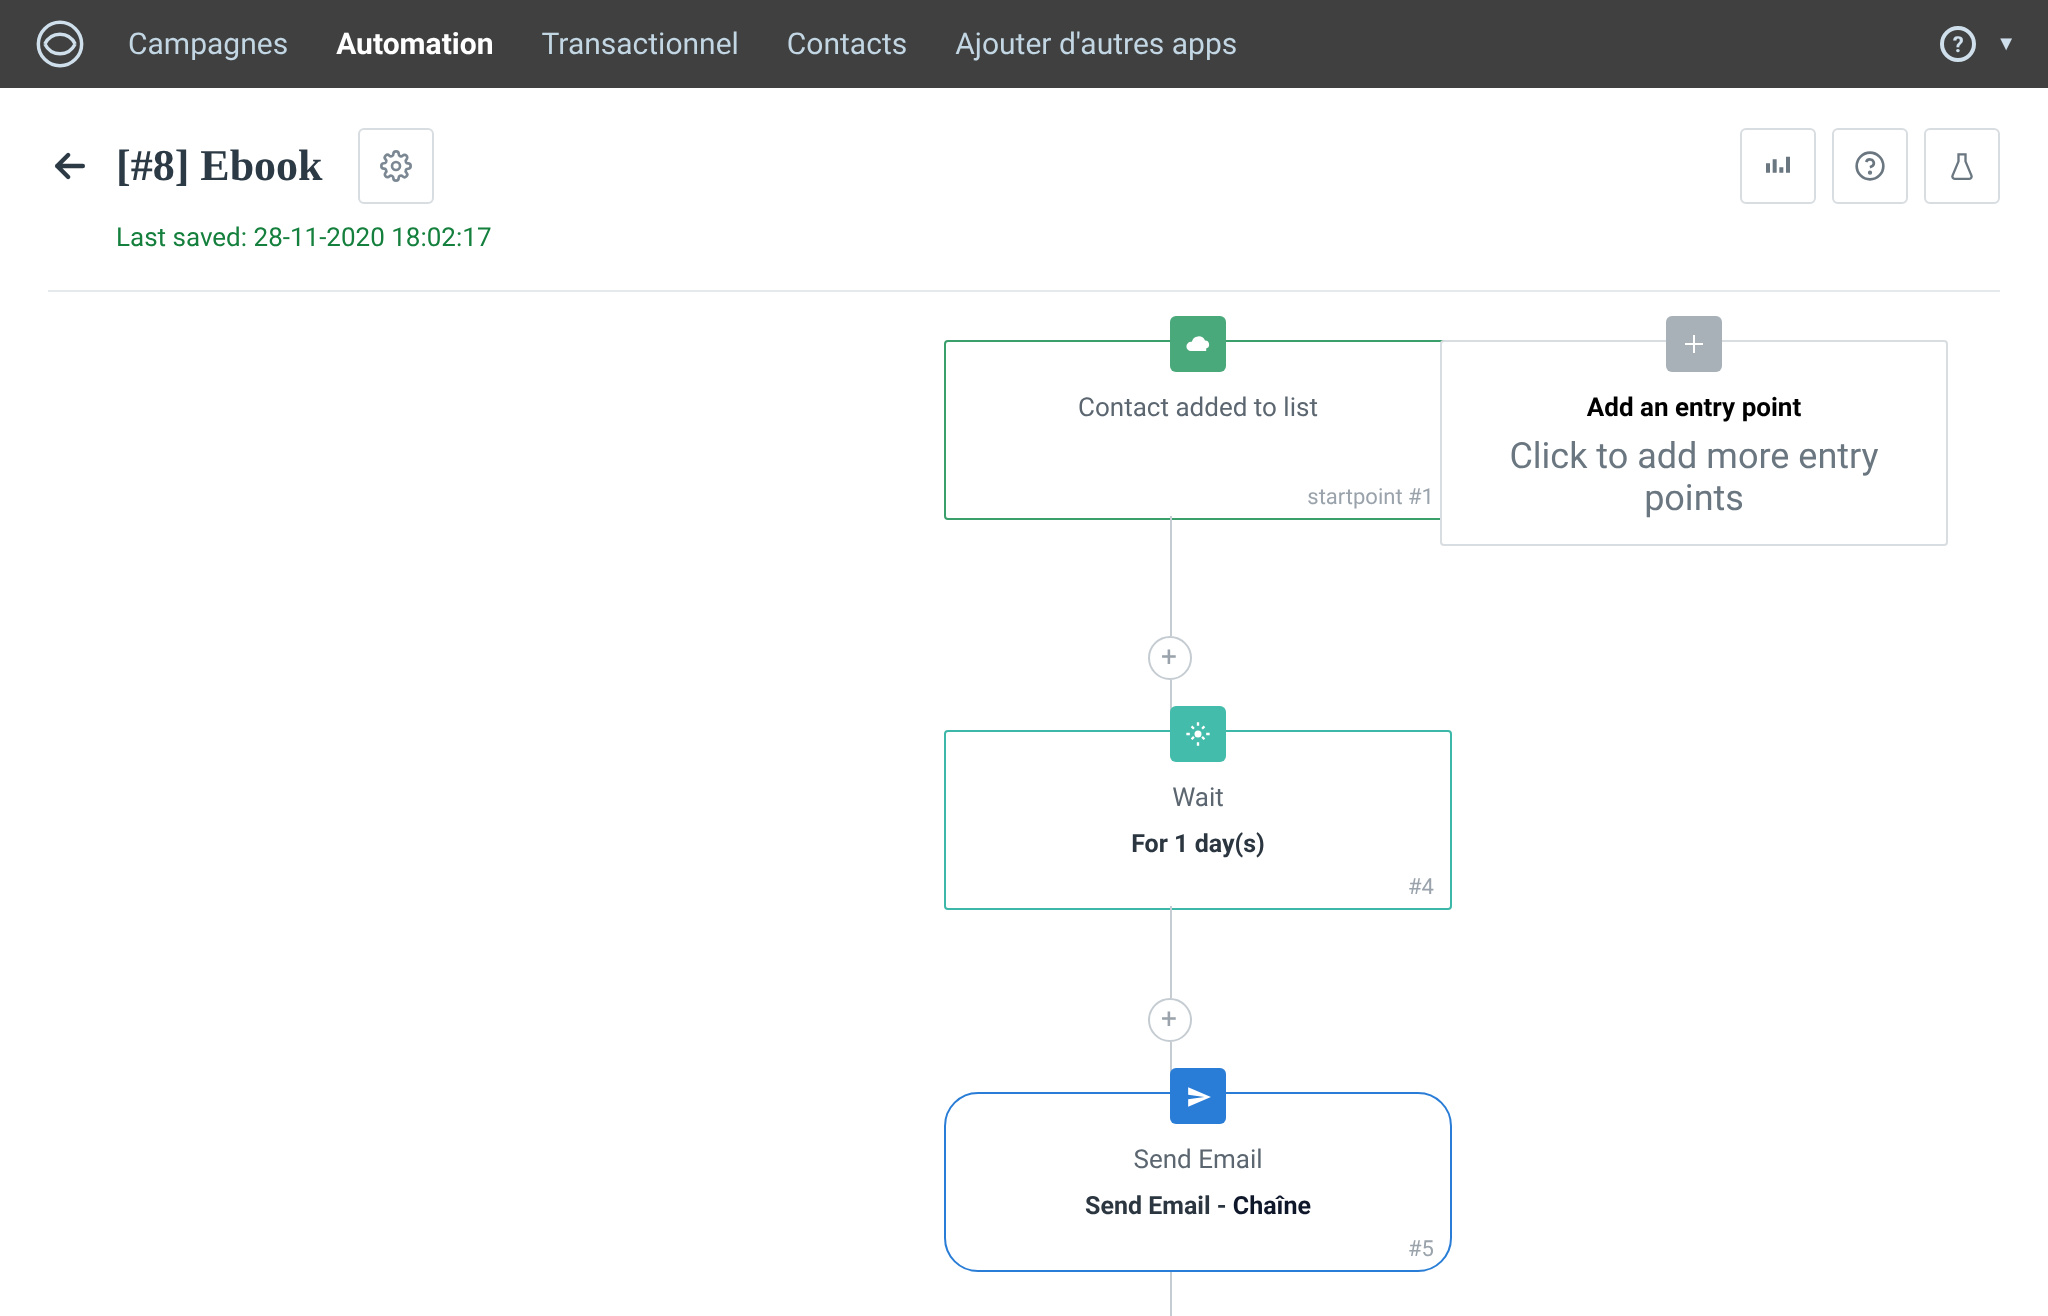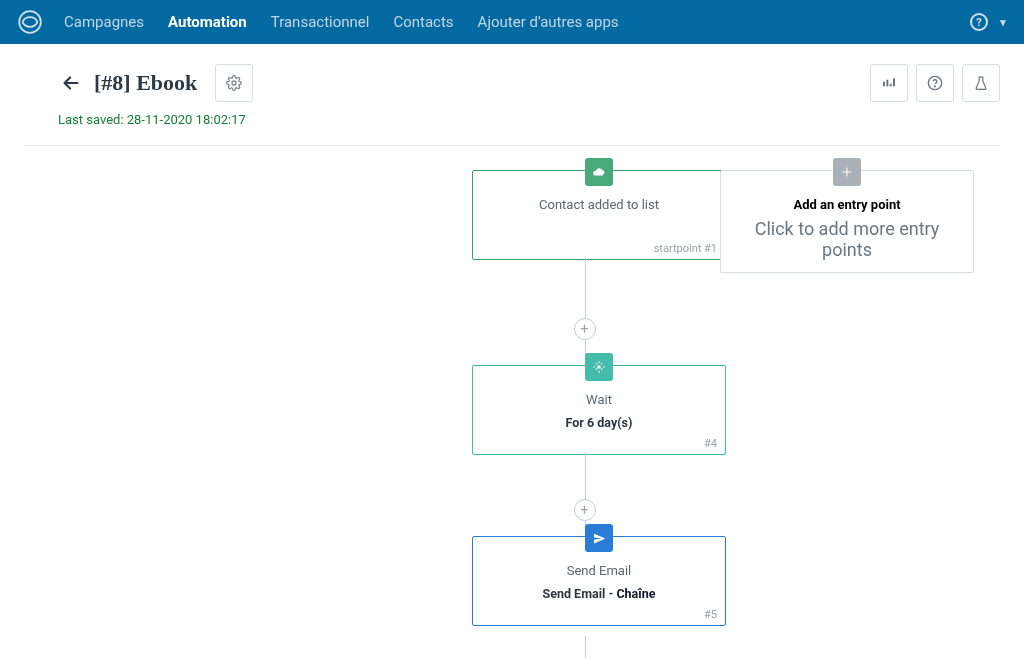--- a/index.html
+++ b/index.html
@@ -1,27 +1,27 @@
 <!DOCTYPE html>
 <html><head>
   <meta charset="utf-8">
   <style>
     * { margin: 0; padding: 0; box-sizing: border-box; }
     body { font-family: -apple-system, BlinkMacSystemFont, "Segoe UI", Roboto, sans-serif; background: #fff; width: 1024px; height: 658px; overflow: hidden; }
     
-    .topbar { background: #0369a1; height: 44px; display: flex; align-items: center; padding: 0 16px; color: #c9d9e4; }
+    .topbar { background: #404040; height: 44px; display: flex; align-items: center; padding: 0 16px; color: #c9d9e4; }
     .logo { width: 28px; height: 28px; margin-right: 20px; display: flex; align-items: center; justify-content: center; }
     .logo svg { width: 26px; height: 26px; }
     .nav { display: flex; gap: 24px; flex: 1; }
     .nav-item { font-size: 15px; color: #c2d6e3; cursor: pointer; }
     .nav-item.active { color: #fff; font-weight: 700; }
     .top-right { display: flex; align-items: center; gap: 10px; color: #cfe0ec; }
     .help-circle { width: 18px; height: 18px; border: 2px solid #cfe0ec; border-radius: 50%; display: flex; align-items: center; justify-content: center; font-size: 11px; font-weight: 700; }
     
-    .header-row { padding: 20px 24px 6px 24px; display: flex; align-items: center; margin-left: 36px; }
+    .header-row { padding: 20px 24px 6px 24px; display: flex; align-items: center; }
     .back-arrow { width: 22px; height: 22px; margin-right: 12px; cursor: pointer; }
     .back-arrow svg { width: 22px; height: 22px; stroke: #2b3a45; }
     .page-title { font-size: 22px; font-weight: 700; color: #2c3a45; font-family: Georgia, "Times New Roman", serif; }
     .gear-btn { margin-left: 18px; width: 38px; height: 38px; border: 1px solid #d8dde1; border-radius: 3px; display: flex; align-items: center; justify-content: center; cursor: pointer; color: #7b8893; }
     .spacer { flex: 1; }
     .tool-btn { width: 38px; height: 38px; border: 1px solid #d8dde1; border-radius: 3px; display: flex; align-items: center; justify-content: center; cursor: pointer; margin-left: 8px; color: #6a7680; }
     
     .last-saved { font-size: 13px; color: #15803d; padding: 4px 24px 0 58px; }
     .divider { height: 1px; background: #e6e9ec; margin: 18px 24px 0 24px; }
     
@@ -132,30 +132,30 @@
 
     <div class="flow-block teal" style="top:195px;">
       <div class="block-icon teal">
         <svg width="14" height="14" viewBox="0 0 24 24" fill="#fff">
             <circle cx="12" cy="12" r="3"></circle>
             <path d="M12 2v3m0 14v3m10-10h-3M5 12H2m15.5-6.5-2 2m-7 7-2 2m0-11 2 2m7 7 2 2" stroke="#fff" stroke-width="2"></path>
           </svg>
       </div>
       <div class="block-body">
         <div class="block-title">Wait</div>
-        <div class="block-sub">For 6 day(s)</div>
+        <div class="block-sub">For 1 day(s)</div>
         <div class="block-badge">#4</div>
       </div>
     </div>
 
     <div class="connector" style="top:283px; height:46px;"></div>
     <div class="plus-circle" style="top:329px;">+</div>
     <div class="connector" style="top:351px; height:38px;"></div>
 
-    <div class="flow-block blue" style="top:366px;">
+    <div class="flow-block blue" style="top:376px;border-radius:17px;">
       <div class="block-icon blue">
         <svg width="13" height="13" viewBox="0 0 24 24" fill="#fff">
             <path d="M2 21l21-9L2 3v7l15 2-15 2v7z"></path>
           </svg>
       </div>
       <div class="block-body">
         <div class="block-title">Send Email</div>
         <div class="block-sub">
           <span>Send Email - </span><span class="block-link">Chaîne</span>
         </div>

